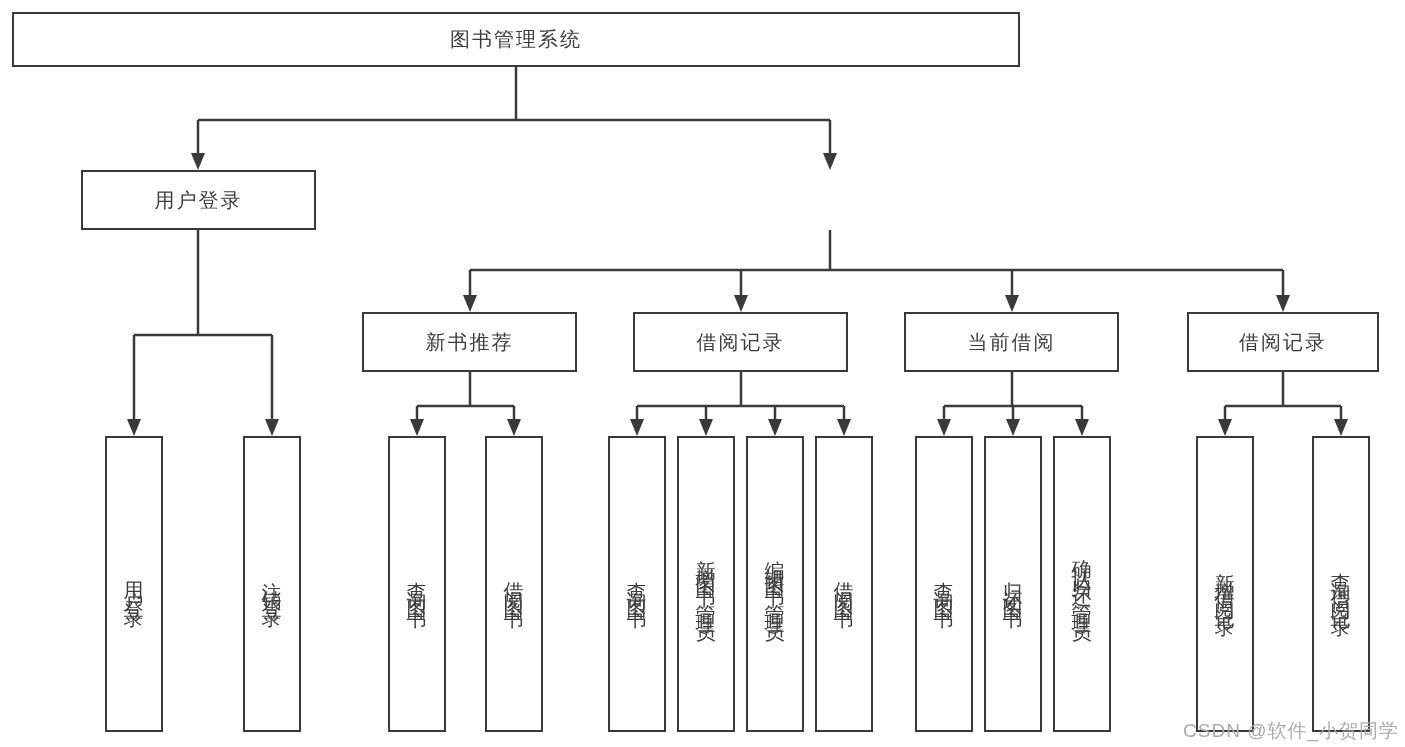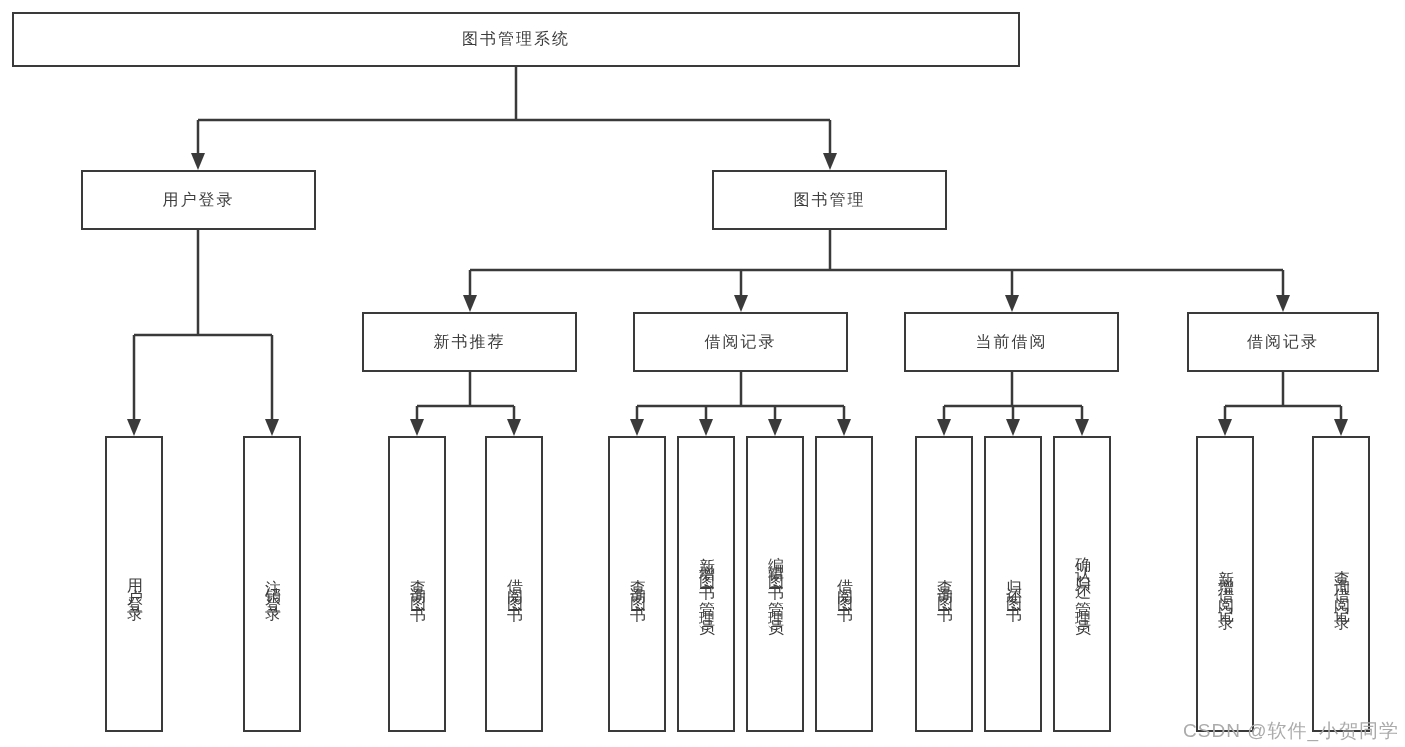--- a/index.html
+++ b/index.html
@@ -18,24 +18,23 @@
   }
   .connectors{position:absolute;left:0;top:0;width:1405px;height:747px;}
   .connectors path{stroke:var(--line);stroke-width:2.5;fill:none;}
   .connectors polygon{fill:var(--line);stroke:none;}
   .box{
     position:absolute;
     box-sizing:border-box;
     border:2px solid var(--line);
     background:var(--bg);
     display:flex;align-items:center;justify-content:center;
-    font-size:16px;color:var(--text);
+    font-size:20px;color:var(--text);
     letter-spacing:2px;
     white-space:nowrap;
-    font-family:Liberation Mono, monospace;
   }
   .leaf{white-space:normal;}
   .leaf .vtext{
     writing-mode:vertical-rl;
     text-orientation:mixed;
     letter-spacing:9px;
     line-height:1;
     max-height:284px;
     text-align:center;
   }
@@ -90,23 +89,20 @@
     <polygon points="1334,419 1348,419 1341,436"></polygon>
   </svg>
 
   <div class="box" style="left:12px;top:12px;width:1008px;height:55px;">
     <span>图书管理系统</span>
   </div>
 
   <div class="box" style="left:81px;top:170px;width:235px;height:60px;">
     <span>用户登录</span>
   </div>
-  <div class="box" style="left:712px;top:170px;width:235px;height:60px;">
-    <span>图书管理</span>
-  </div>
 
   <div class="box" style="left:362px;top:312px;width:215px;height:60px;">
     <span>新书推荐</span>
   </div>
   <div class="box" style="left:633px;top:312px;width:215px;height:60px;">
     <span>借阅记录</span>
   </div>
   <div class="box" style="left:904px;top:312px;width:215px;height:60px;">
     <span>当前借阅</span>
   </div>

